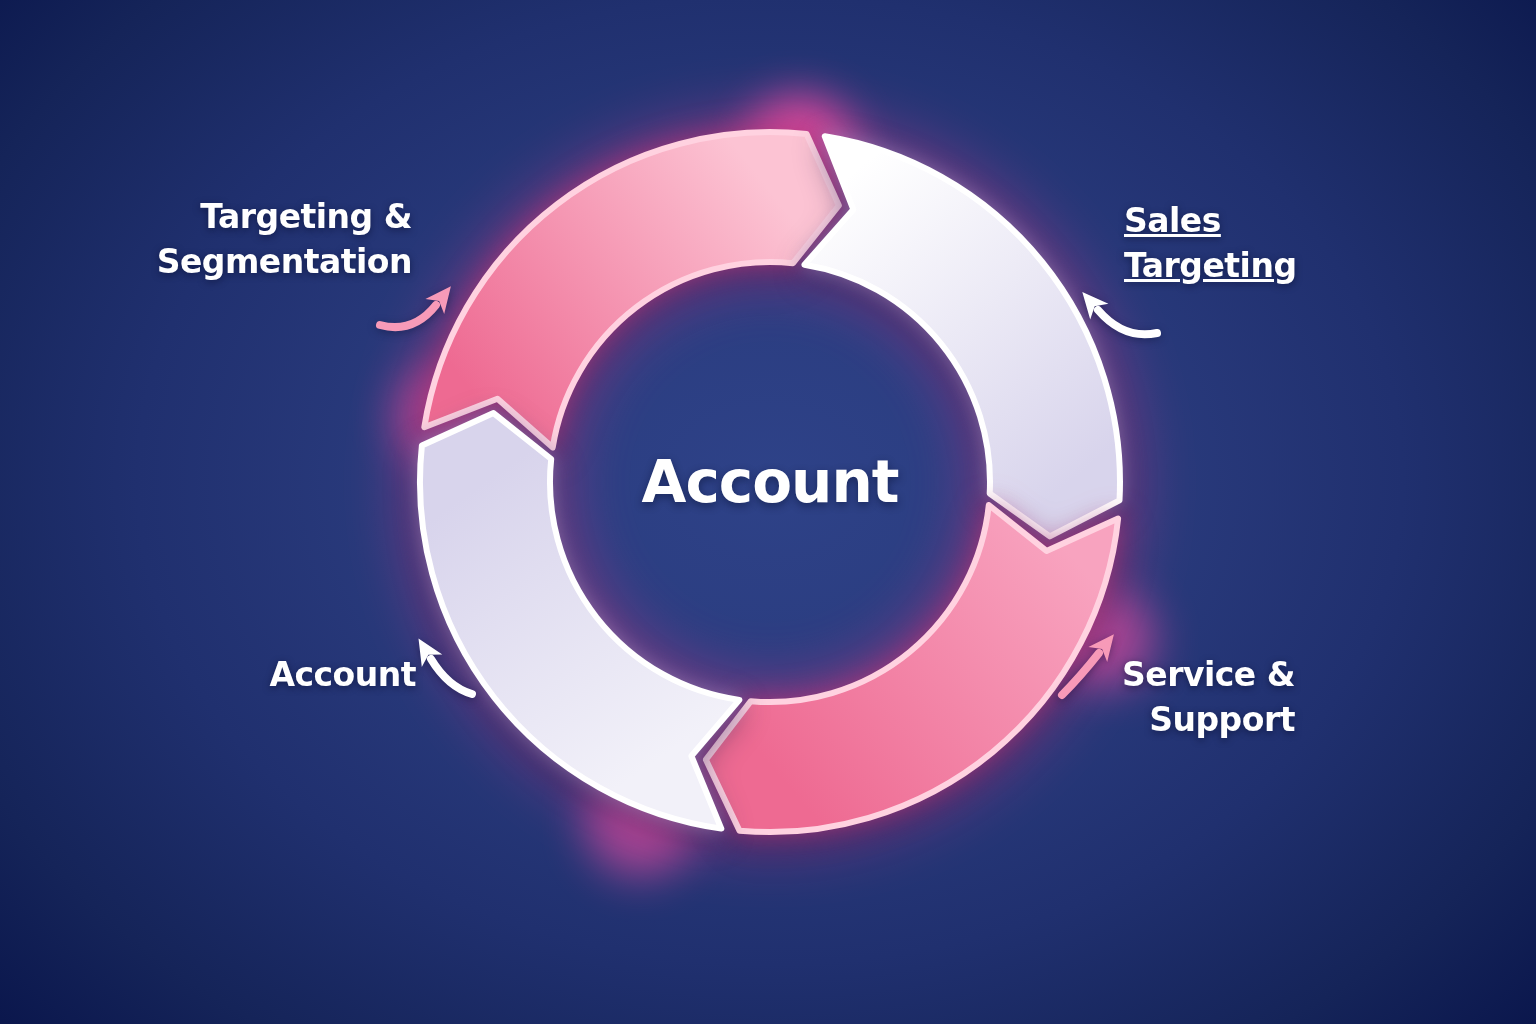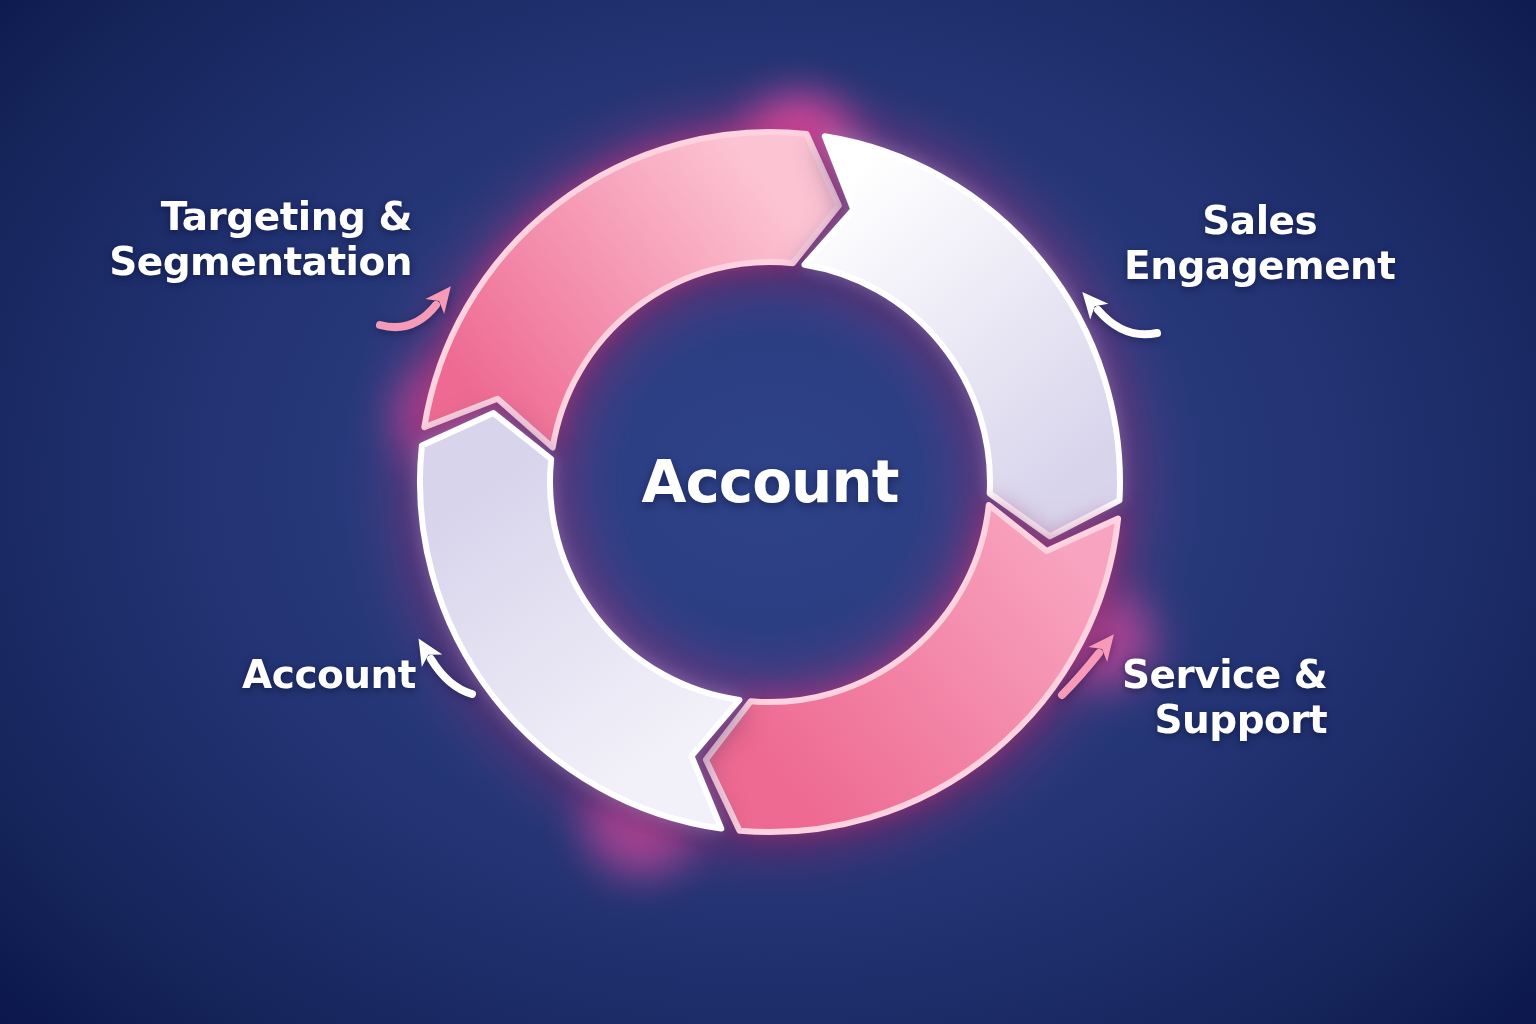--- a/index.html
+++ b/index.html
@@ -12,27 +12,27 @@
       #2e4288 0%, #293a7c 34%, #20306f 55%, #152459 76%, #0a164c 92%, #05103f 100%);
   }
   svg{position:absolute;left:0;top:0;}
   .ring-glow{filter:blur(30px);}
   .glow-spot{filter:blur(22px);}
   .seg-pink{filter:drop-shadow(0 0 14px rgba(242,72,148,.55)) drop-shadow(0 8px 14px rgba(8,12,50,.45));}
   .seg-white{filter:drop-shadow(0 0 10px rgba(214,190,245,.45)) drop-shadow(0 8px 14px rgba(8,12,50,.45));}
   .swoosh{filter:drop-shadow(0 2px 4px rgba(8,12,50,.4));}
   .side-label{
     position:absolute;
-    color:#fff;font-weight:700;font-size:39px;line-height:45px;
+    color:#fff;font-weight:700;font-size:33px;line-height:45px;
     letter-spacing:-0.5px;
     text-shadow:0 2px 7px rgba(5,10,40,.5);
   }
   .side-label span{display:block;}
   .lbl-tl{top:194px;right:1124px;text-align:right;}
-  .lbl-tr{top:198px;left:1124px;text-align:center;}
+  .lbl-tr{top:198px;left:1124px;text-align:left;text-decoration:underline;}
   .lbl-bl{top:652px;right:1120px;text-align:right;}
   .lbl-br{top:652px;left:1122px;text-align:right;}
   .center-title{
     position:absolute;left:770px;top:482px;
     transform:translate(-50%,-50%);
     text-align:center;color:#fff;font-weight:700;
     font-size:58px;line-height:68px;letter-spacing:-1px;
     text-shadow:0 3px 9px rgba(5,10,40,.45);
     white-space:nowrap;
   }
@@ -90,21 +90,21 @@
       </g>
     </svg>
 
   <div class="side-label lbl-tl">
     <span>Targeting &amp;</span>
     <span>Segmentation</span>
   </div>
 
   <div class="side-label lbl-tr">
     <span>Sales</span>
-    <span>Engagement</span>
+    <span>Targeting</span>
   </div>
 
   <div class="side-label lbl-br">
     <span>Service &amp;</span>
     <span>Support</span>
   </div>
 
   <div class="side-label lbl-bl">
     <span>Account</span>
   </div>

